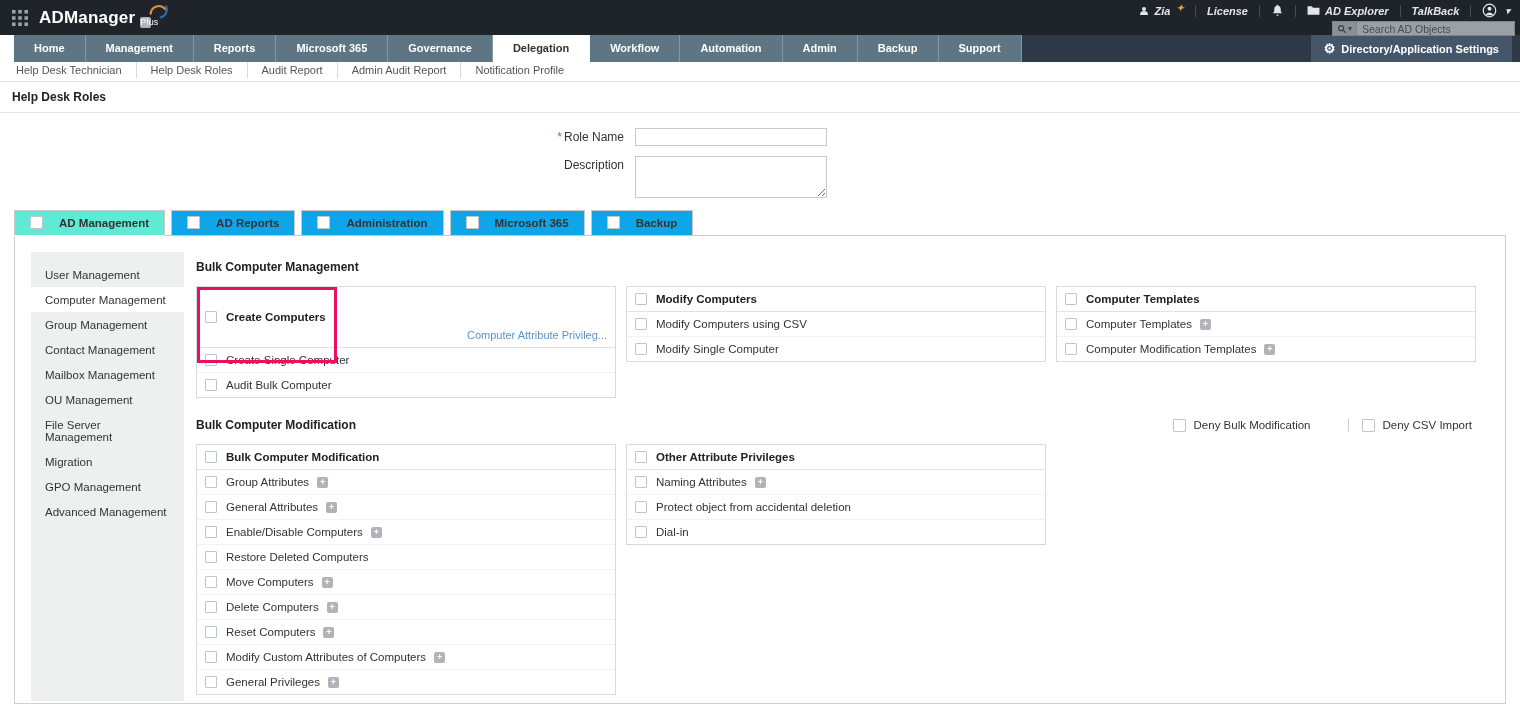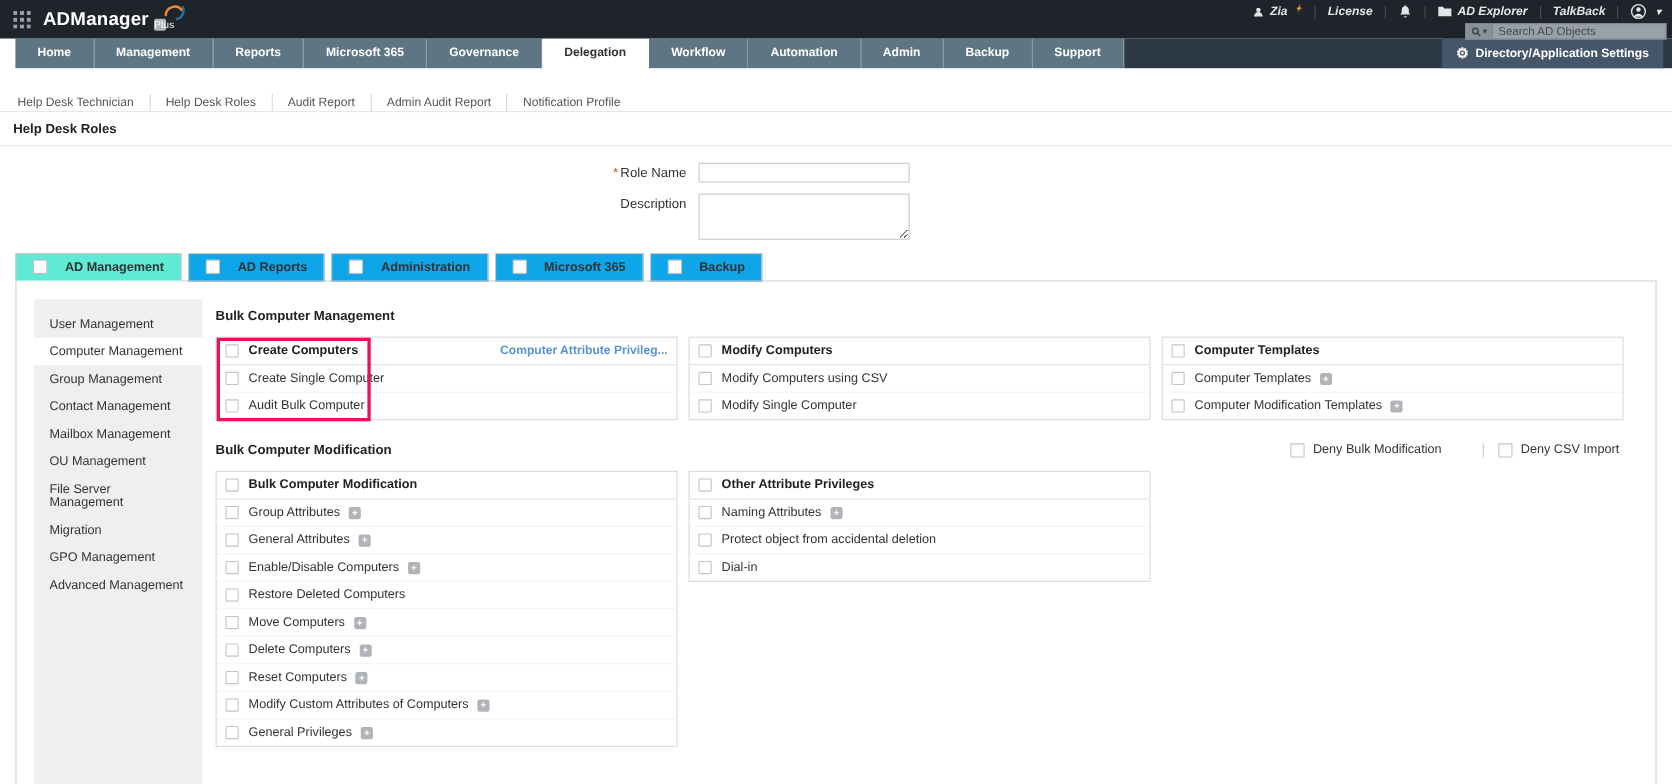--- a/index.html
+++ b/index.html
@@ -40,21 +40,21 @@
     cursor: pointer; white-space: nowrap; }
   .nav-tab.active { background: #fff; color: #333; }
   .nav-fill { flex: 1; background: #2d3945; display: flex; justify-content: flex-end;
     align-items: center; }
   .settings-btn { background: #46566a; border: none; color: #fff; font-size: 11px;
     font-weight: bold; height: 27px; padding: 0 13px; margin-right: 8px; cursor: pointer;
     display: flex; align-items: center; gap: 6px; font-family: "Liberation Sans", sans-serif; }
   .gear { font-size: 13px; line-height: 1; }
 
   
-  .subnav { height: 40px; display: flex; align-items: flex-end; font-size: 11px;
+  .subnav { height: 20px; display: flex; align-items: flex-start; font-size: 11px;
     color: #555; border-bottom: 1px solid #e4e4e4; padding-left: 2px; }
   .subnav-item { padding: 2px 14px; cursor: pointer; }
   .subnav-item + .subnav-item { border-left: 1px solid #d8d8d8; }
 
   
   .page-title { font-size: 12px; font-weight: bold; color: #222;
     padding: 8px 12px 8px; border-bottom: 1px solid #e4e4e4; }
 
   
   .form-area { padding-top: 15px; }
@@ -89,22 +89,22 @@
   .section-head { display: flex; justify-content: space-between; align-items: center;
     margin-bottom: 12px; }
   .section-title { font-size: 12px; font-weight: bold; color: #222; }
   .deny-row { display: flex; align-items: center; font-size: 11.5px; color: #333; gap: 24px; }
   .deny-item { display: flex; align-items: center; padding: 0 13px; }
   .deny-item + .deny-item { border-left: 1px solid #ccc; }
   .panels { display: flex; gap: 10px; align-items: flex-start; margin-bottom: 20px; }
   .panel { width: 420px; border: 1px solid #dadada; background: #fff; position: relative; }
   .panel-header { display: flex; align-items: center; padding: 6px 8px;
     border-bottom: 1px solid #e2e2e2; font-size: 11.5px; font-weight: bold; color: #222; }
-  .panel-header .link { margin-left: auto; color: #5b93cc; font-weight: bold;
-    font-size: 11px; cursor: pointer; white-space: nowrap; }
+  .panel-header .link { margin-left: auto; color: #5b93cc; font-weight: normal;
+    font-size: 11px; cursor: pointer; white-space: nowrap; margin-top: 36px; }
   .panel-item { display: flex; align-items: center; padding: 6px 8px;
     font-size: 11.5px; color: #333; }
   .panel-item + .panel-item { border-top: 1px solid #f3f3f3; }
   .cb { width: 12px; height: 12px; border: 1px solid #bfc5c9; background: #fff;
     border-radius: 1px; margin-right: 9px; flex: 0 0 auto; cursor: pointer; }
   .cat-tab .cb, .deny-item .cb { width: 13px; height: 13px; margin-right: 8px; }
   .plus { width: 11px; height: 11px; background: #b0b4b8; border-radius: 2px;
     color: #fff; font-size: 9px; font-weight: bold; line-height: 11px;
     text-align: center; margin-left: 8px; cursor: pointer; flex: 0 0 auto; }
   .highlight-box { position: absolute; left: 0; top: 0; width: 140px; height: 76px;

